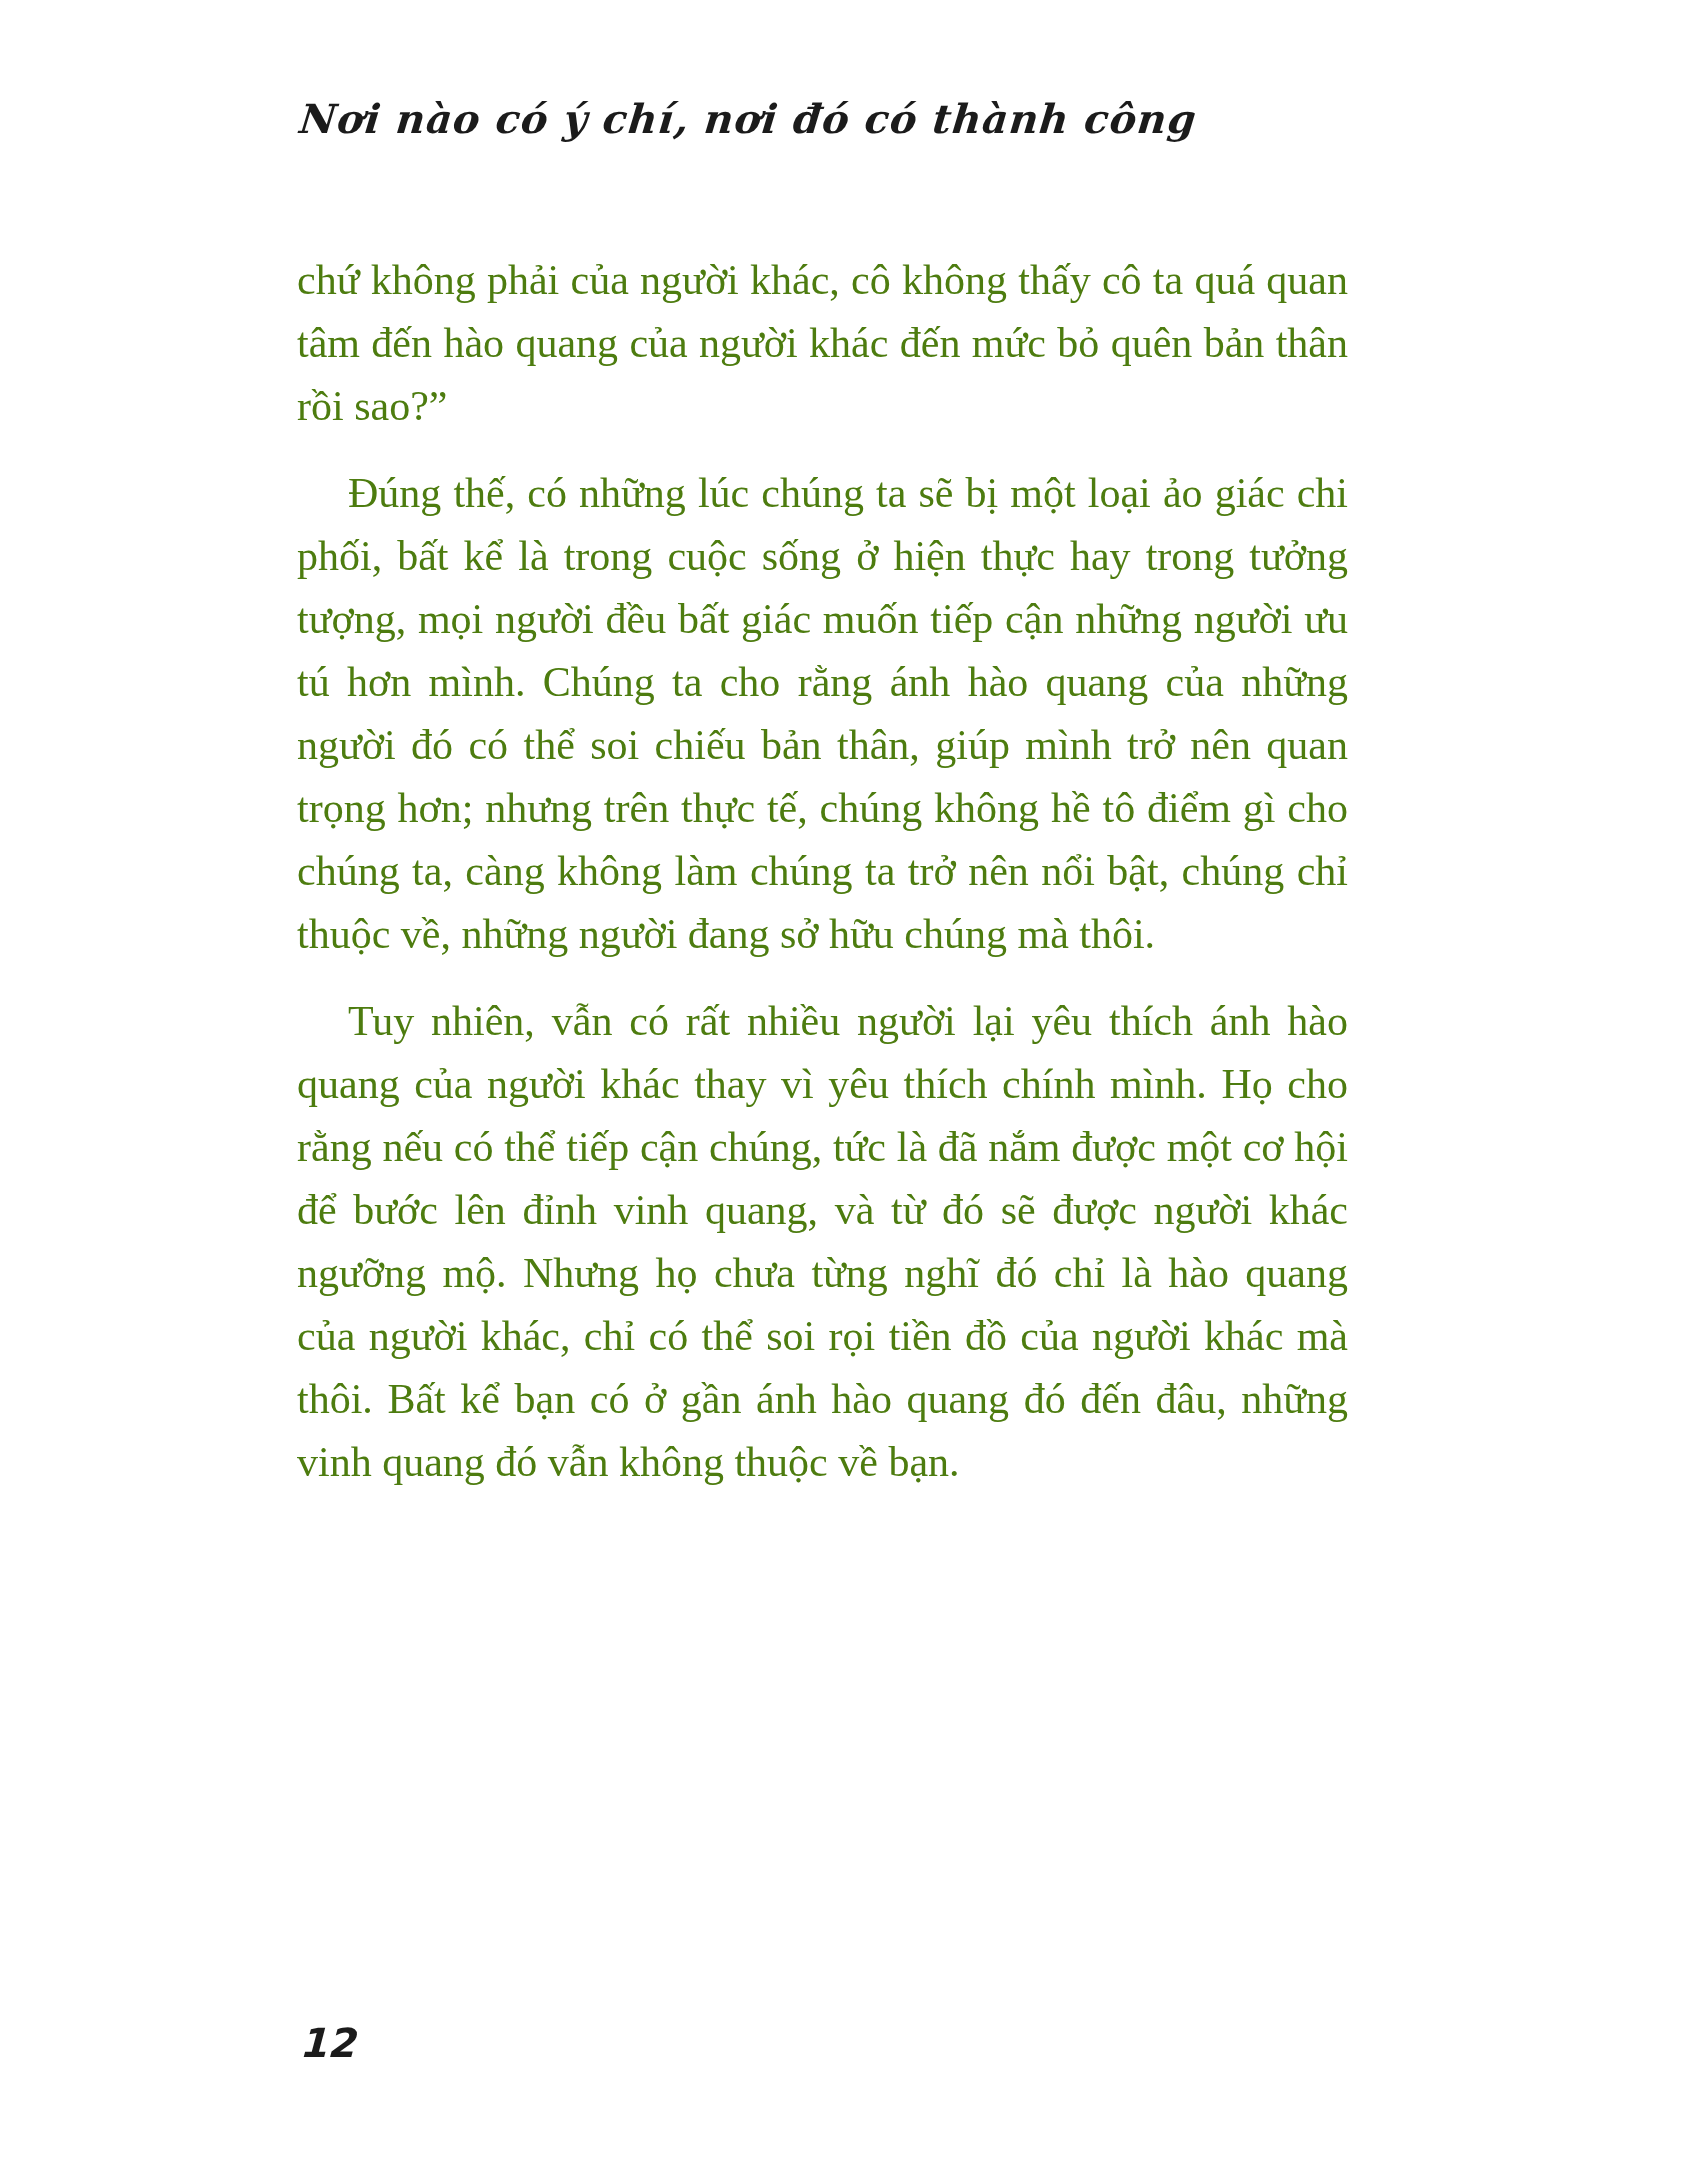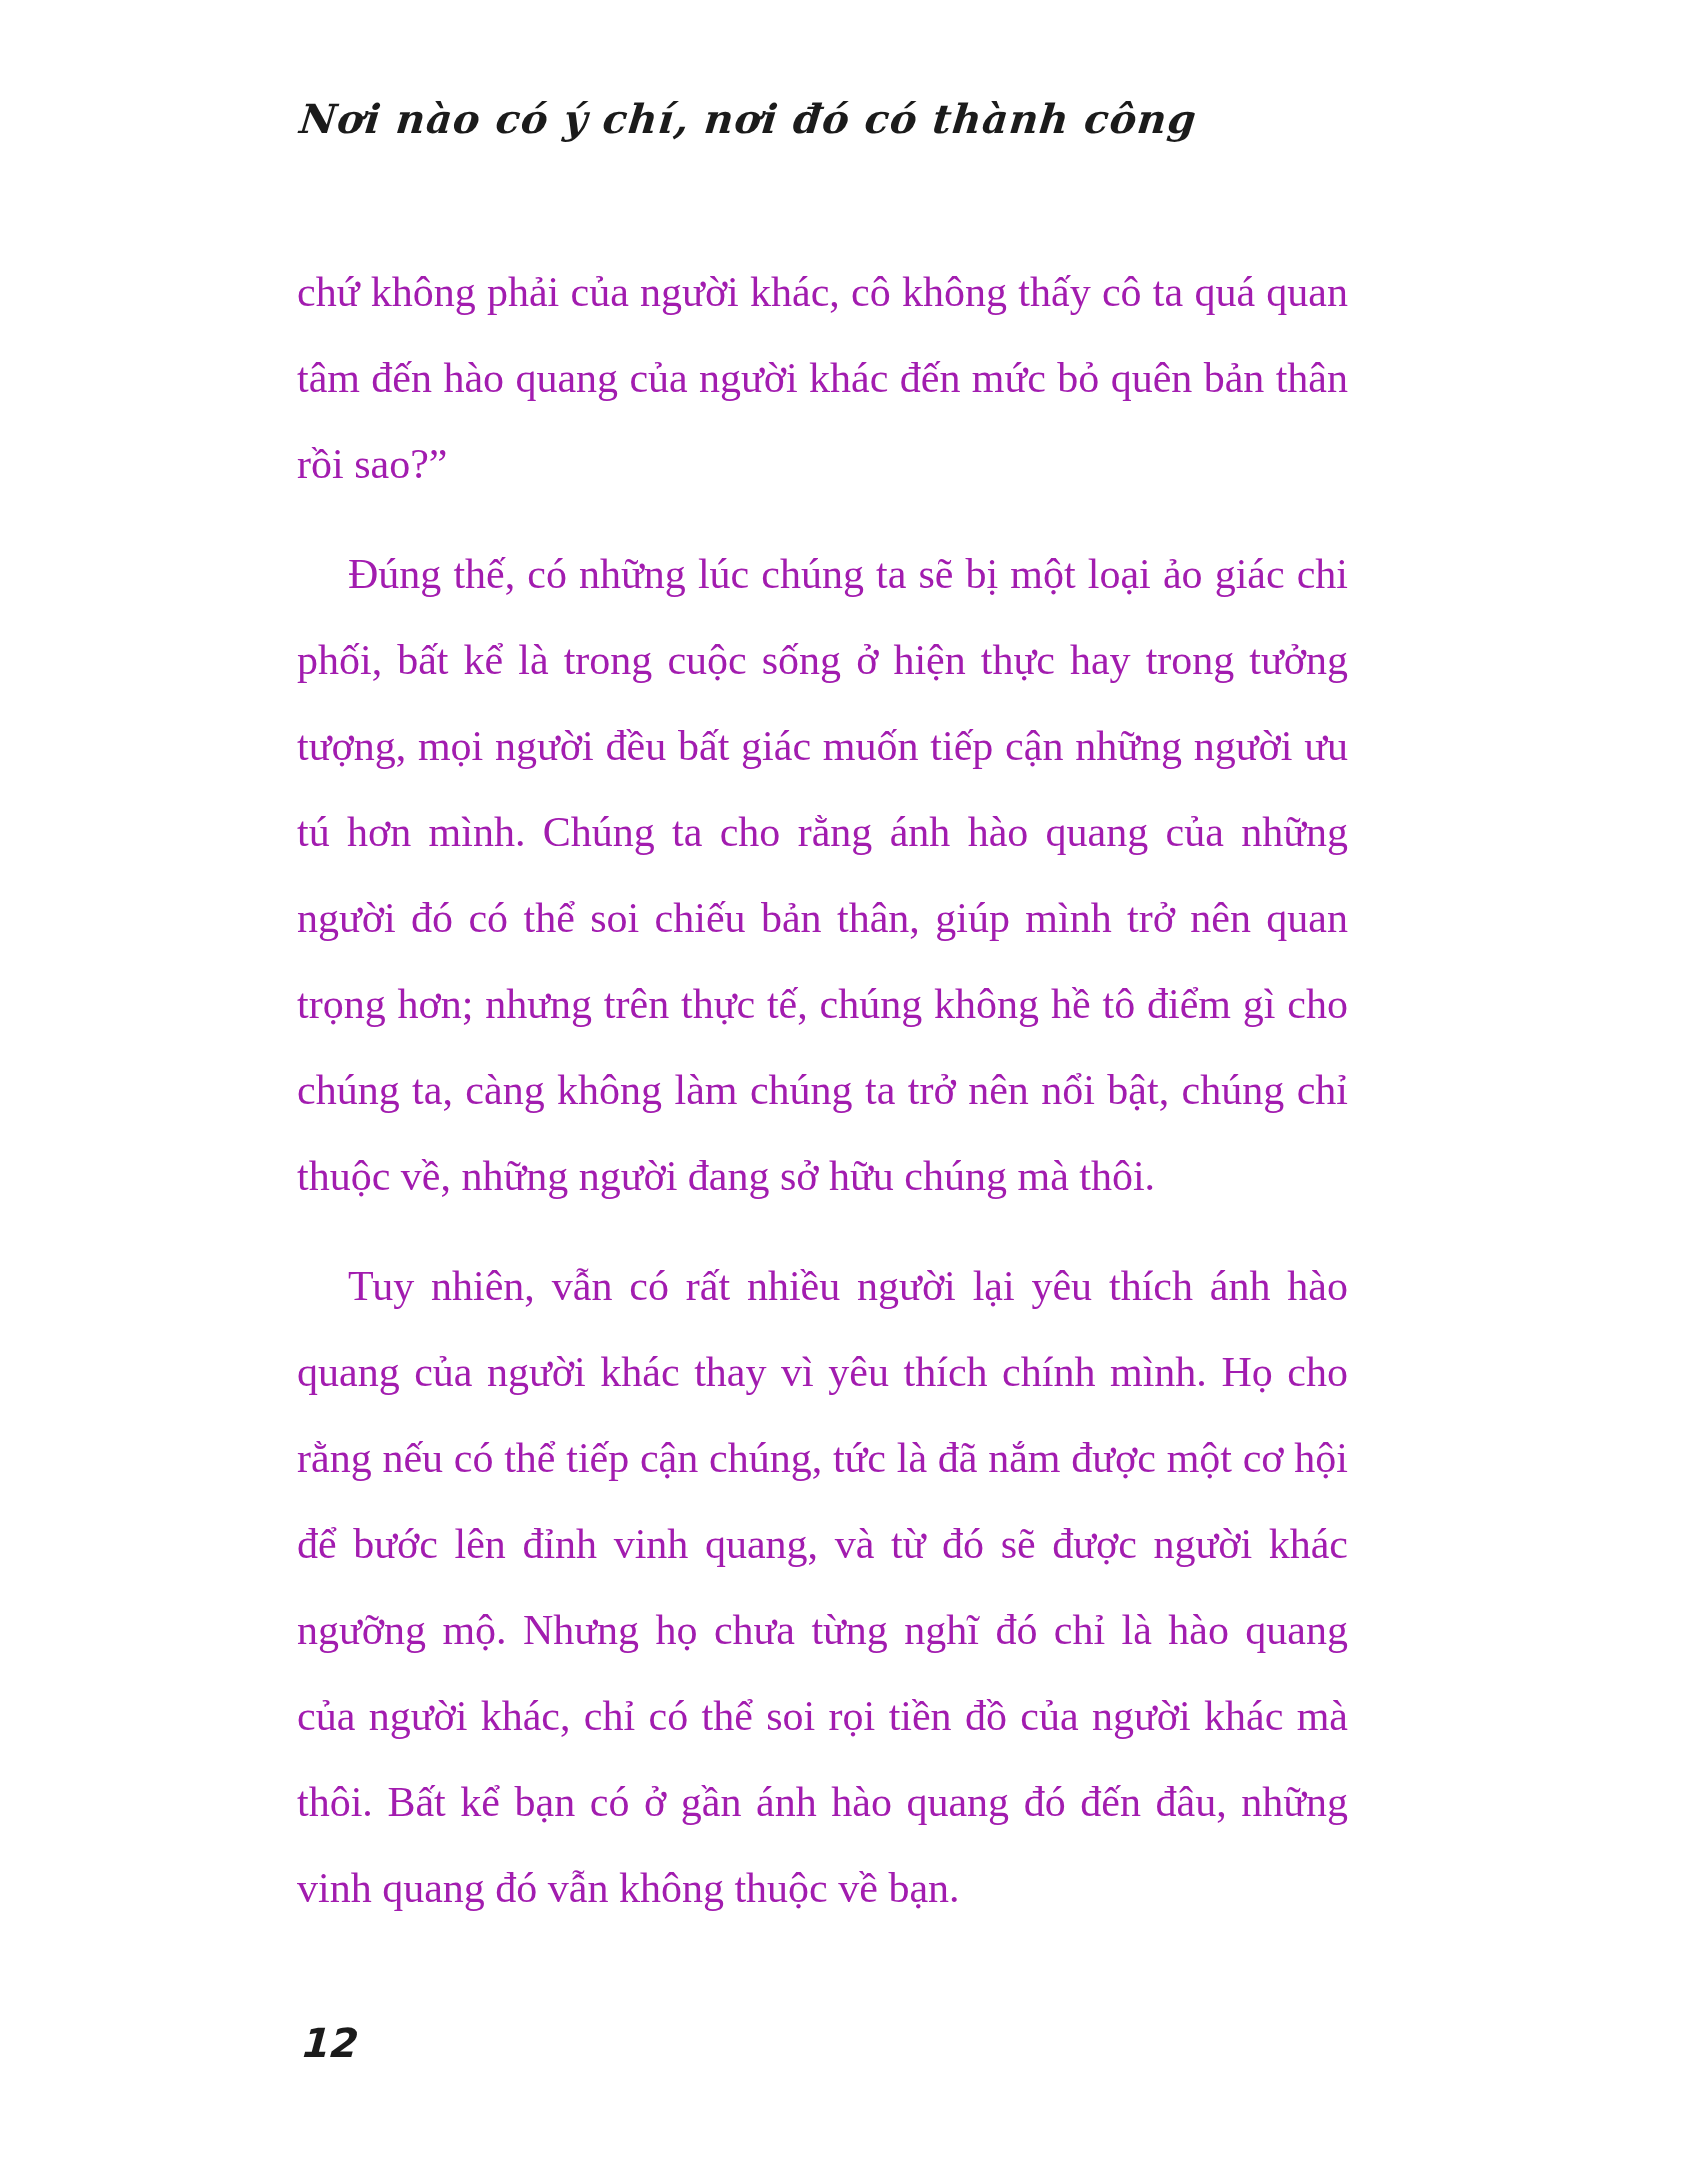--- a/index.html
+++ b/index.html
@@ -27,22 +27,22 @@
     color: #1b1b1b;
     white-space: nowrap;
   }
   .body-text {
     position: absolute;
     left: 297px;
     top: 249px;
     width: 1051px;
     font-family: "Liberation Serif", serif;
     font-size: 42px;
-    line-height: 86px;
-    color: #a21caf;
+    line-height: 63px;
+    color: #4d7c0f;
     text-align: justify;
     text-justify: inter-word;
   }
   .body-text p.para {
     margin: 0 0 24px 0;
     padding: 0;
   }
   .body-text p.para.indent {
     text-indent: 51px;
   }

